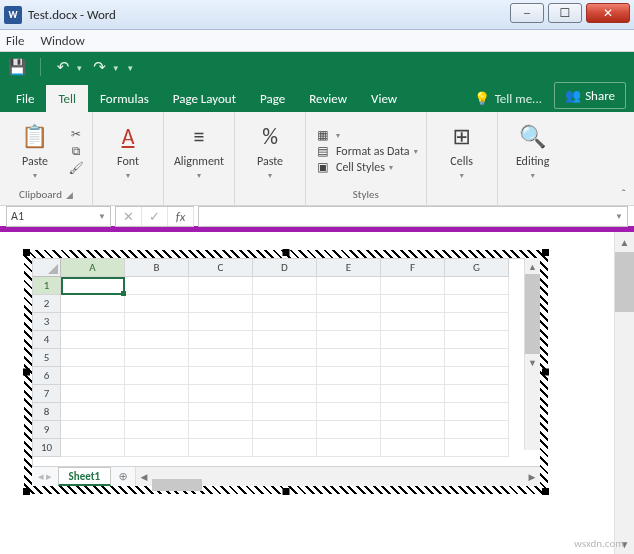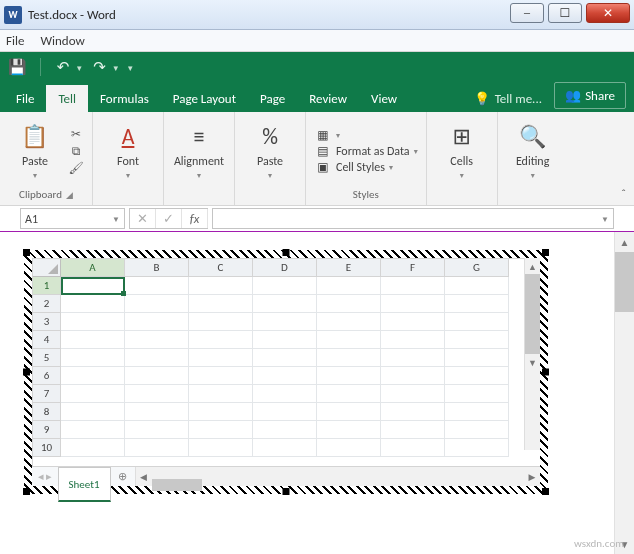--- a/index.html
+++ b/index.html
@@ -184,24 +184,24 @@
     right:8px;
     bottom:4px;
     font-size:12px;
     color:#666;
   }
 
   
   .formulabar {
     height:26px;
     background:#fff;
-    border-bottom:1px solid #a21caf;
-    display:flex;
-    align-items:center;
-    padding:2px 20px;
+    border-bottom:6px solid #a21caf;
+    display:flex;
+    align-items:center;
+    padding:2px 6px;
     gap:4px;
   }
   .formulabar .namebox {
     border:1px solid #c4c4c4;
     height:21px;
     width:105px;
     display:flex;
     align-items:center;
     justify-content:space-between;
     padding:0 4px;
@@ -383,25 +383,25 @@
     display:flex;
     align-items:center;
     padding:0 6px;
     gap:6px;
     color:#b9b9b9;
   }
   .sheetbar .tab {
     background:#fff;
     border:1px solid #c9c9c9;
     border-bottom:2px solid #217346;
-    padding:16px 10px;
+    padding:8px 10px;
     display:flex;
     align-items:center;
     color:#217346;
-    font-weight:400;
+    font-weight:700;
   }
   .sheetbar .addtab {
     width:24px;
     display:flex;align-items:center;justify-content:center;
     color:#878787;
   }
   .sheetbar .hscroll {
     flex:1;
     display:flex;
     align-items:center;

